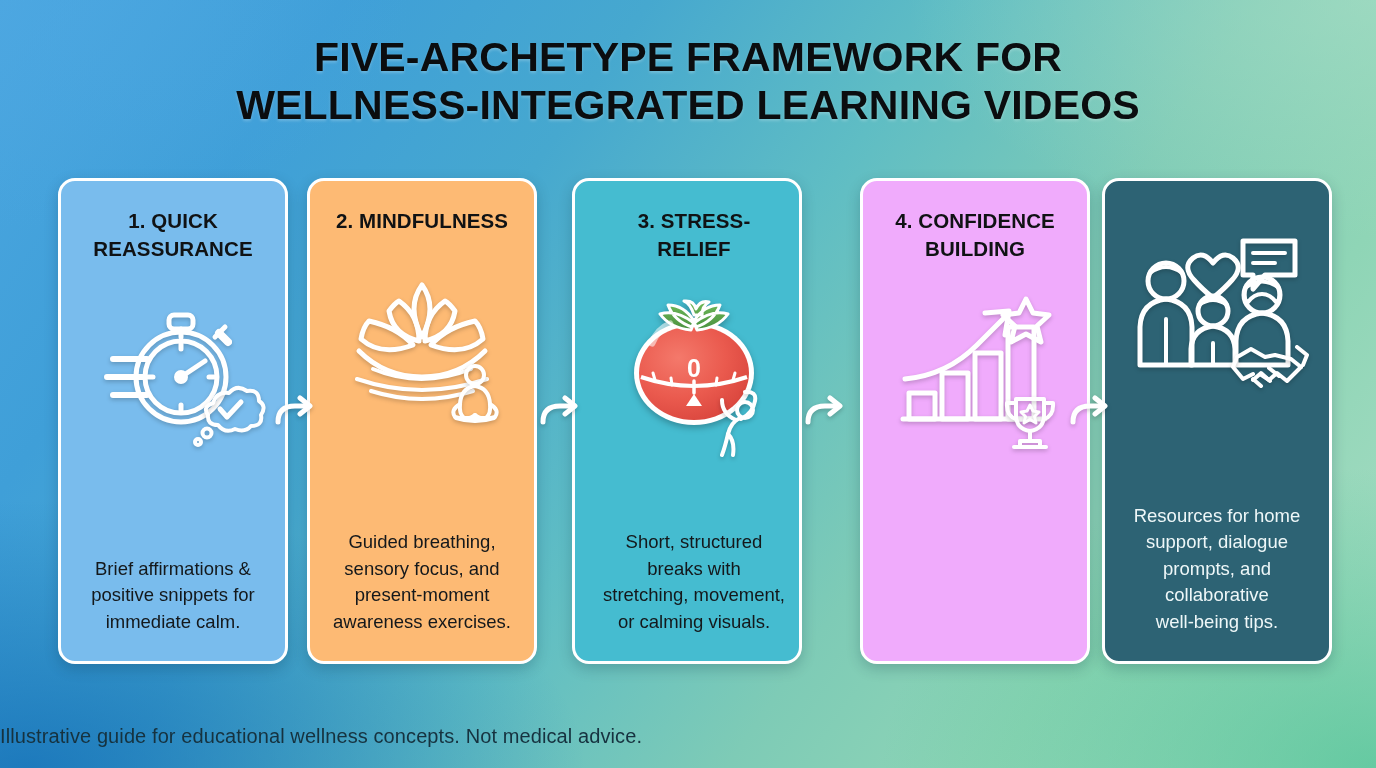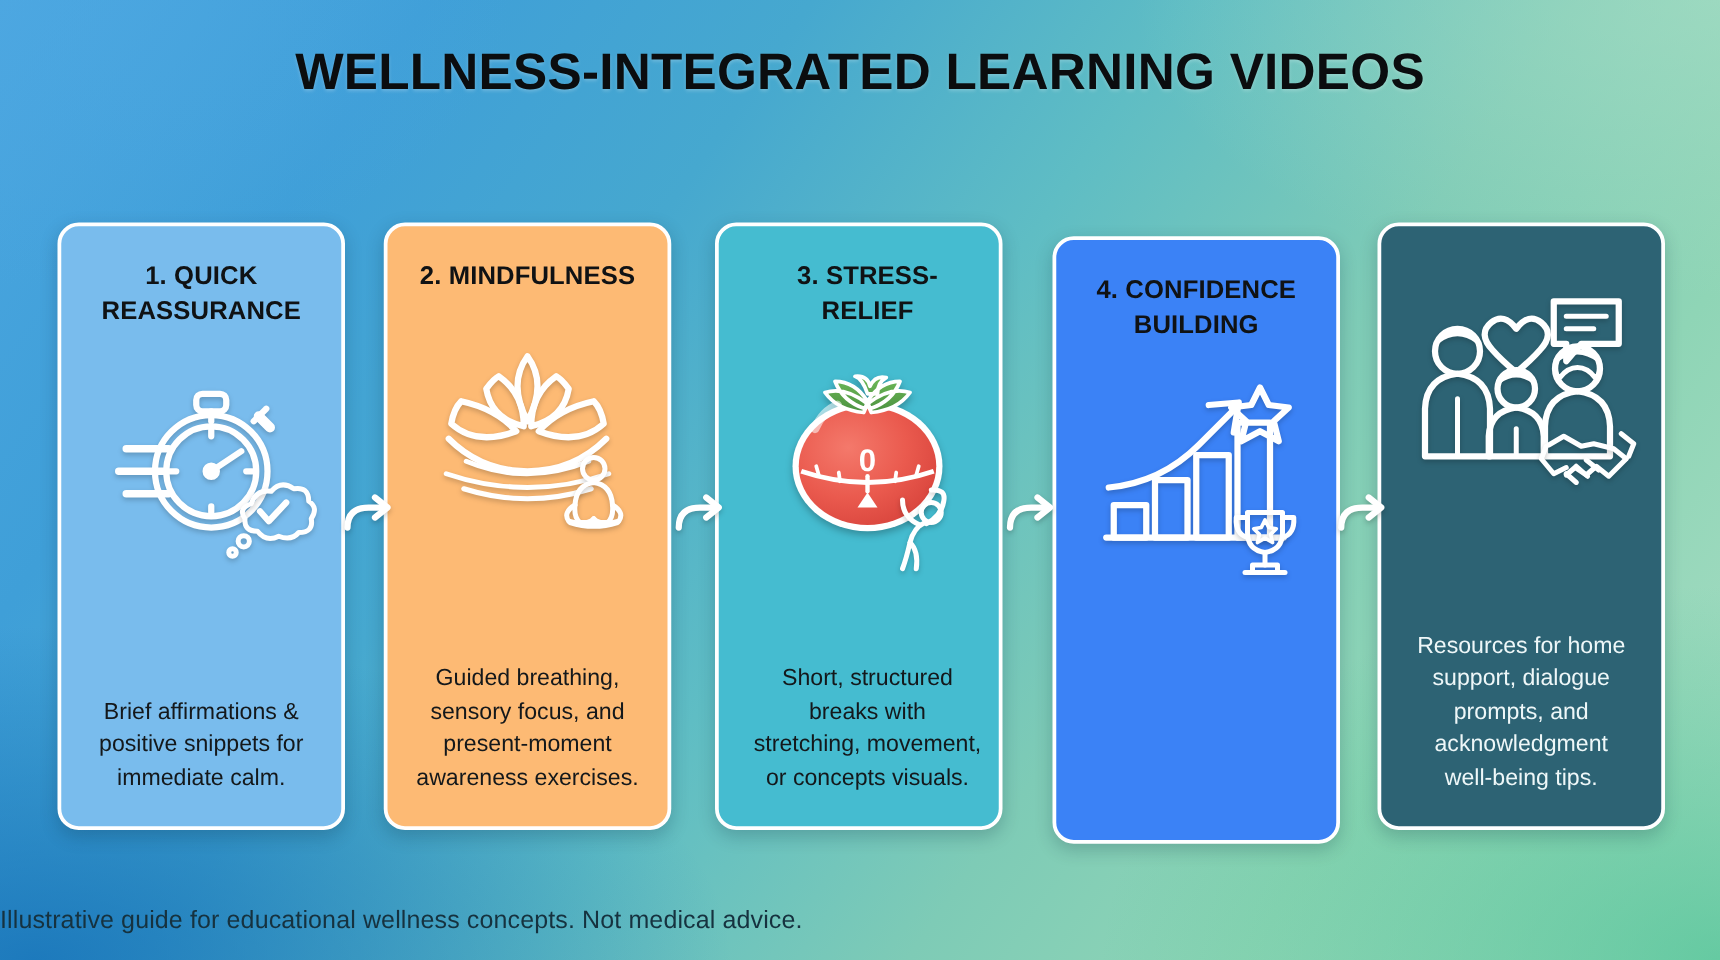--- a/index.html
+++ b/index.html
@@ -58,24 +58,24 @@
     width:230px;
     height:486px;
     border-radius:17px;
     border:3px solid #ffffff;
     box-shadow:0 5px 14px rgba(10,40,60,0.22);
     padding:26px 14px 0 14px;
     display:flex;
     flex-direction:column;
     align-items:center;
   }
-  .card.c1{ left:4px;    background:#79bced; }
+  .card.c1{ left:16px;    background:#79bced; }
   .card.c2{ left:265px;background:#fdba74; }
   .card.c3{ left:530px;background:#45bcd0;padding-left:28px; }
-  .card.c4{ left:800px;background:#3b82f6;margin-top:11px; }
+  .card.c4{ left:818px;background:#f0abfc; }
   .card.c5{ left:1060px;background:#2d6374; }
 
   .card-title{
     font-weight:bold;
     font-size:20.5px;
     line-height:1.36;
     text-align:center;
     color:#101214;
     letter-spacing:0.1px;
   }
@@ -144,20 +144,21 @@
     stroke-linejoin:round;
     filter:drop-shadow(0 2px 2px rgba(0,0,0,0.20));
   }
 </style>
 </head>
 <body>
 
 <div class="stage">
 
   <h1 class="title">
+    <span>FIVE-ARCHETYPE FRAMEWORK FOR</span>
     <span class="l2">WELLNESS-INTEGRATED LEARNING VIDEOS</span>
   </h1>
 
   <div class="cards">
 
     <div class="card c1">
       <div class="card-title">1. QUICK
 REASSURANCE</div>
       <div class="icon-zone">
         <div class="icon-main" style="top:34px;">
@@ -274,21 +275,21 @@
               <path d="M19 43 q7 7 5 21"></path>
               <path d="M32 28 q12 -6 14 -18 q2 -10 -10 -9"></path>
               <path d="M27 29 q-14 -6 -14 -20"></path>
             </g>
           </svg>
         </div>
       </div>
       <div class="card-desc">Short, structured
 breaks with
 stretching, movement,
-or concepts visuals.</div>
+or calming visuals.</div>
     </div>
 
     <div class="card c4">
       <div class="card-title">4. CONFIDENCE
 BUILDING</div>
       <div class="icon-zone">
         <div class="icon-main" style="top:34px;">
           <svg width="160" height="135" viewBox="0 0 160 135">
             <g class="stroke-ico">
               <path d="M8 122 h142"></path>
@@ -353,21 +354,21 @@
               <path d="M22 36 l8 7 M30 30 l9 8 M38 25 l10 8"></path>
               <path d="M6 14 l-4 10 l10 12 l10 -5"></path>
               <path d="M72 22 l4 -10 l-10 -8"></path>
             </g>
           </svg>
         </div>
       </div>
       <div class="card-desc">Resources for home
 support, dialogue
 prompts, and
-acknowledgment
+collaborative
 well-being tips.</div>
     </div>
 
   </div>
 
   <div class="arrow a1">
     <svg width="44" height="44" viewBox="0 0 44 44">
       <g fill="none" stroke="#ffffff" stroke-width="5" stroke-linecap="round" stroke-linejoin="round" filter="drop-shadow(0 2px 2px rgba(0,0,0,0.2))">
         <path d="M4 36 q0 -16 17 -16 h12"></path>
         <path d="M26 12 l10 8 l-10 8"></path>

